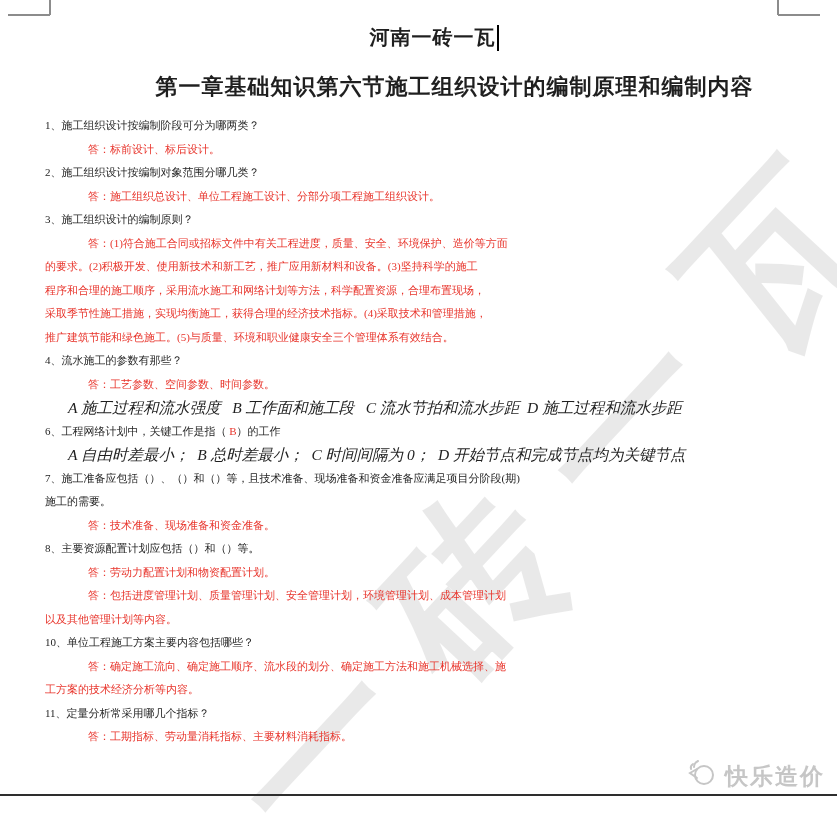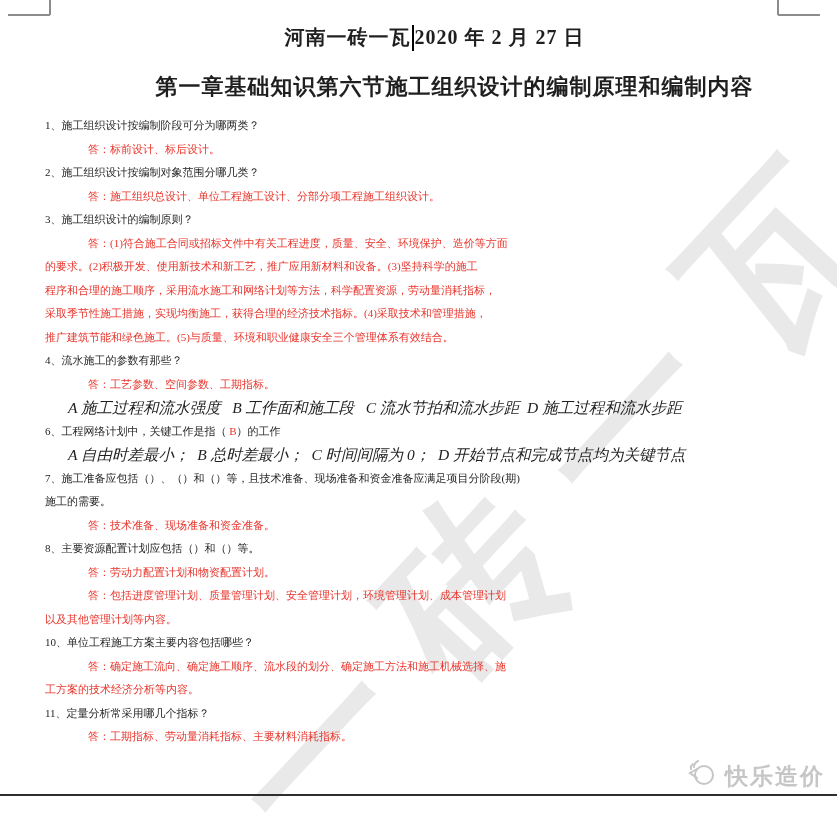--- a/index.html
+++ b/index.html
@@ -52,38 +52,37 @@
 <div class="mark" style="left:8px;top:14px;width:42px;height:2px;"></div>
 <div class="mark" style="left:49px;top:0;width:2px;height:15px;"></div>
 <div class="mark" style="left:778px;top:14px;width:42px;height:2px;"></div>
 <div class="mark" style="left:777px;top:0;width:2px;height:15px;"></div>
 
 <div class="watermark">一砖一瓦</div>
 
 <div class="doc-header">
   <span>河南一砖一瓦</span>
   <span class="caret"></span>
-  <span>2020 年 2 月 27 日</span>
 </div>
 
 <div class="doc-title">第一章基础知识第六节施工组织设计的编制原理和编制内容</div>
 
 <div class="doc-body">
     <div class="line question"><span>1、施工组织设计按编制阶段可分为哪两类？</span></div>
     <div class="line answer"><span class="red">答：标前设计、标后设计。</span></div>
     <div class="line question"><span>2、施工组织设计按编制对象范围分哪几类？</span></div>
     <div class="line answer"><span class="red">答：施工组织总设计、单位工程施工设计、分部分项工程施工组织设计。</span></div>
     <div class="line question"><span>3、施工组织设计的编制原则？</span></div>
     <div class="line answer"><span class="red">答：(1)符合施工合同或招标文件中有关工程进度，质量、安全、环境保护、造价等方面</span></div>
     <div class="line answer-cont"><span class="red">的要求。(2)积极开发、使用新技术和新工艺，推广应用新材料和设备。(3)坚持科学的施工</span></div>
-    <div class="line answer-cont"><span class="red">程序和合理的施工顺序，采用流水施工和网络计划等方法，科学配置资源，劳动量消耗指标，</span></div>
+    <div class="line answer-cont"><span class="red">程序和合理的施工顺序，采用流水施工和网络计划等方法，科学配置资源，合理布置现场，</span></div>
     <div class="line answer-cont"><span class="red">采取季节性施工措施，实现均衡施工，获得合理的经济技术指标。(4)采取技术和管理措施，</span></div>
     <div class="line answer-cont"><span class="red">推广建筑节能和绿色施工。(5)与质量、环境和职业健康安全三个管理体系有效结合。</span></div>
     <div class="line question"><span>4、流水施工的参数有那些？</span></div>
-    <div class="line answer"><span class="red">答：工艺参数、空间参数、工期指标。</span></div>
+    <div class="line answer"><span class="red">答：工艺参数、空间参数、时间参数。</span></div>
     <div class="line options"><span>A 施工过程和流水强度   B 工作面和施工段   C 流水节拍和流水步距  D 施工过程和流水步距</span></div>
     <div class="line question"><span>6、工程网络计划中，关键工作是指（ </span><span class="red">B</span><span>）的工作</span></div>
     <div class="line options"><span>A 自由时差最小；  B 总时差最小；  C 时间间隔为 0；  D 开始节点和完成节点均为关键节点</span></div>
     <div class="line question"><span>7、施工准备应包括（）、（）和（）等，且技术准备、现场准备和资金准备应满足项目分阶段(期)</span></div>
     <div class="line question-cont"><span>施工的需要。</span></div>
     <div class="line answer"><span class="red">答：技术准备、现场准备和资金准备。</span></div>
     <div class="line question"><span>8、主要资源配置计划应包括（）和（）等。</span></div>
     <div class="line answer"><span class="red">答：劳动力配置计划和物资配置计划。</span></div>
     <div class="line answer"><span class="red">答：包括进度管理计划、质量管理计划、安全管理计划，环境管理计划、成本管理计划</span></div>
     <div class="line answer-cont"><span class="red">以及其他管理计划等内容。</span></div>

